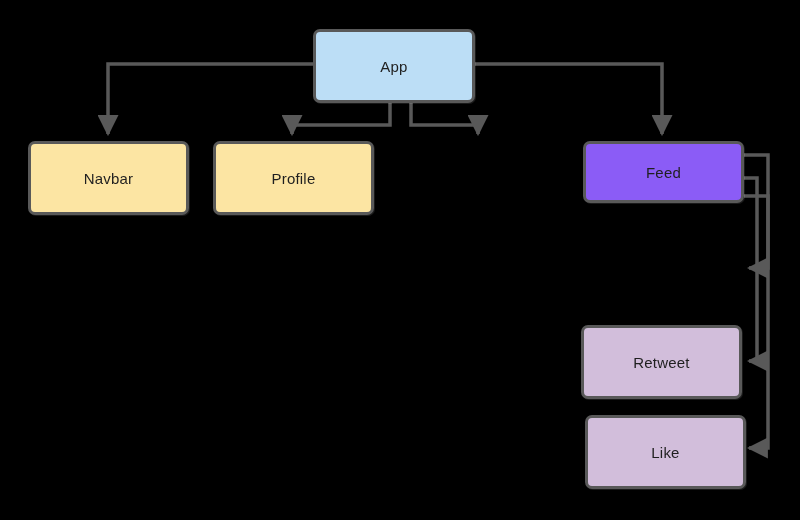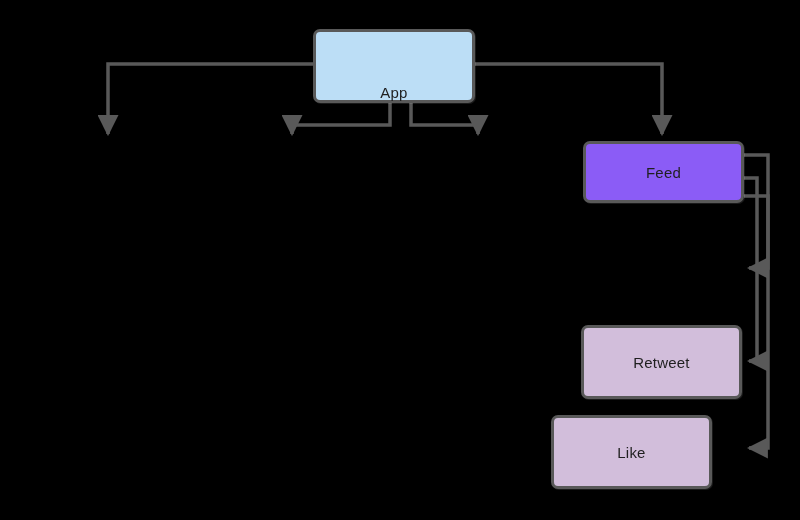--- a/index.html
+++ b/index.html
@@ -58,33 +58,39 @@
         <polyline points="313,64 108,64 108,134" fill="none" stroke="#595959" stroke-width="3.5" stroke-linejoin="miter" stroke-linecap="butt" marker-end="url(#arrow)"></polyline>
         <polyline points="390,103 390,125 292,125 292,134" fill="none" stroke="#595959" stroke-width="3.5" stroke-linejoin="miter" stroke-linecap="butt" marker-end="url(#arrow)"></polyline>
         <polyline points="411,103 411,125 478,125 478,134" fill="none" stroke="#595959" stroke-width="3.5" stroke-linejoin="miter" stroke-linecap="butt" marker-end="url(#arrow)"></polyline>
         <polyline points="475,64 662,64 662,134" fill="none" stroke="#595959" stroke-width="3.5" stroke-linejoin="miter" stroke-linecap="butt" marker-end="url(#arrow)"></polyline>
         <polyline points="744,155 768,155 768,268 749,268" fill="none" stroke="#595959" stroke-width="3.5" stroke-linejoin="miter" stroke-linecap="butt" marker-end="url(#arrow)"></polyline>
         <polyline points="744,178 757,178 757,361 749,361" fill="none" stroke="#595959" stroke-width="3.5" stroke-linejoin="miter" stroke-linecap="butt" marker-end="url(#arrow)"></polyline>
         <polyline points="744,196 768,196 768,448 749,448" fill="none" stroke="#595959" stroke-width="3.5" stroke-linejoin="miter" stroke-linecap="butt" marker-end="url(#arrow)"></polyline>
       </g>
   </svg>
 
-  <div class="node" style="left: 313px; top: 29px; width: 162px; height: 74px; background: rgb(188, 222, 246); border-color: rgb(89, 89, 89); align-items: flex-end;">
+  <div class="node" style="left: 313px; top: 29px; width: 162px; height: 74px; background: rgb(188, 222, 246); border-color: rgb(89, 89, 89);">
     <span class="node-label">App</span>
   </div>
 
+  <div class="node" style="left: 28px; top: 141px; width: 161px; height: 74px; background: rgb(252, 229, 163); border-color: rgb(89, 89, 89);">
+    <span class="node-label">Navbar</span>
+  </div>
 
+  <div class="node" style="left: 213px; top: 141px; width: 161px; height: 74px; background: rgb(252, 229, 163); border-color: rgb(89, 89, 89);">
+    <span class="node-label">Profile</span>
+  </div>
 
 
   <div class="node" style="left: 583px; top: 141px; width: 161px; height: 62px; background: #8b5cf6; border-color: rgb(89, 89, 89);">
     <span class="node-label">Feed</span>
   </div>
 
 
   <div class="node" style="left: 581px; top: 325px; width: 161px; height: 74px; background: rgb(210, 190, 219); border-color: rgb(89, 89, 89);">
     <span class="node-label">Retweet</span>
   </div>
 
-  <div class="node" style="left: 551px; top: 415px; width: 161px; height: 74px; background: rgb(210, 190, 219); border-color: rgb(89, 89, 89);">
+  <div class="node" style="left: 585px; top: 415px; width: 161px; height: 74px; background: rgb(210, 190, 219); border-color: rgb(89, 89, 89);">
     <span class="node-label">Like</span>
   </div>
 
 </div>
 
 </body></html>

